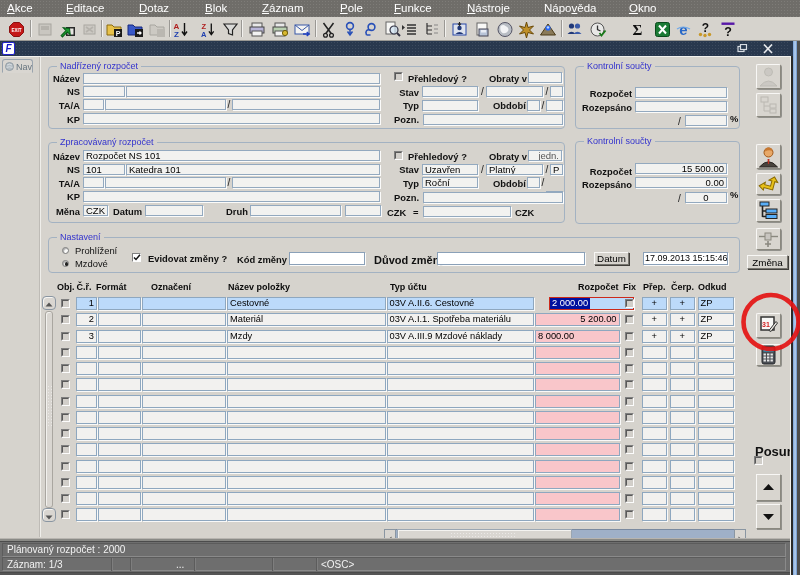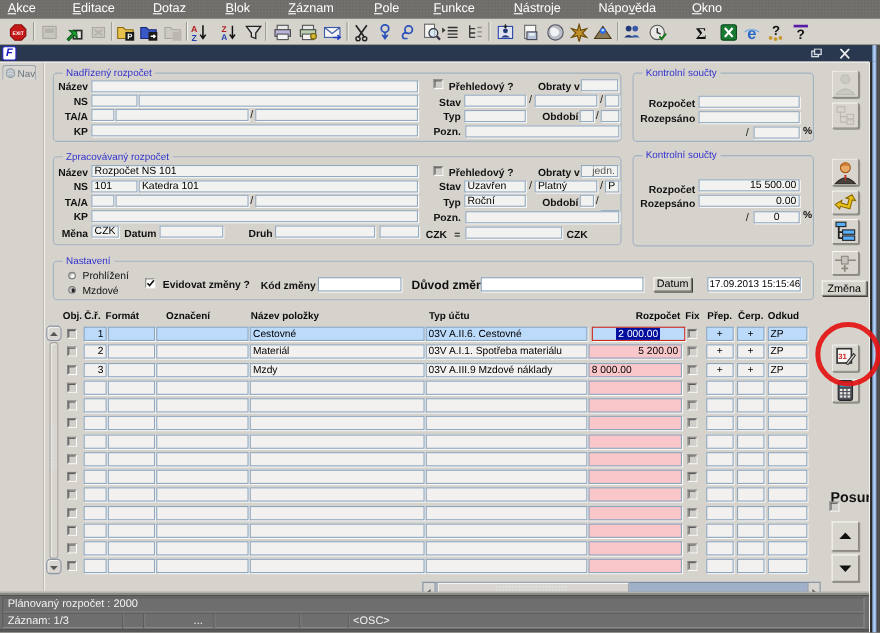--- a/index.html
+++ b/index.html
@@ -356,21 +356,21 @@
 <div class="hf" style="left:671px;top:282px">Čerp.</div>
 <div class="hf" style="left:698px;top:282px">Odkud</div>
 <div class="cb" style="left:61px;top:299.0px">
     <i></i>
   </div>
 <div class="row-f sel" style="left:75.5px;top:297.0px;width:21.5px;text-align:right">1</div>
 <div class="row-f sel" style="left:98px;top:297.0px;width:42.5px"></div>
 <div class="row-f sel" style="left:141.5px;top:297.0px;width:84.5px"></div>
 <div class="row-f sel" style="left:227px;top:297.0px;width:158.5px">Cestovné</div>
 <div class="row-f sel" style="left:386.5px;top:297.0px;width:147px">03V A.II.6. Cestovné</div>
-<div class="row-f" style="left:538px;top:297.0px;width:84.5px;background:#bcdafa;border-color:#cc2a1a;text-align:center;padding:0"><span style="background:#000f9e;color:#fff;padding:0 2px;display:inline-block;height:11px">2 000.00</span></div>
+<div class="row-f" style="left:549px;top:297.0px;width:84.5px;background:#bcdafa;border-color:#cc2a1a;text-align:left;padding:0"><span style="background:#000f9e;color:#fff;padding:0 2px;display:inline-block;height:11px">2 000.00</span></div>
 <div class="cb" style="left:625px;top:299.0px">
     <i></i>
   </div>
 <div class="row-f sel" style="left:641.5px;top:297.0px;width:25.5px;text-align:center">+</div>
 <div class="row-f sel" style="left:669.5px;top:297.0px;width:25.5px;text-align:center">+</div>
 <div class="row-f sel" style="left:697.5px;top:297.0px;width:36px">ZP</div>
 <div class="cb" style="left:61px;top:315.25px">
     <i></i>
   </div>
 <div class="row-f" style="left:75.5px;top:313.25px;width:21.5px;text-align:right">2</div>

